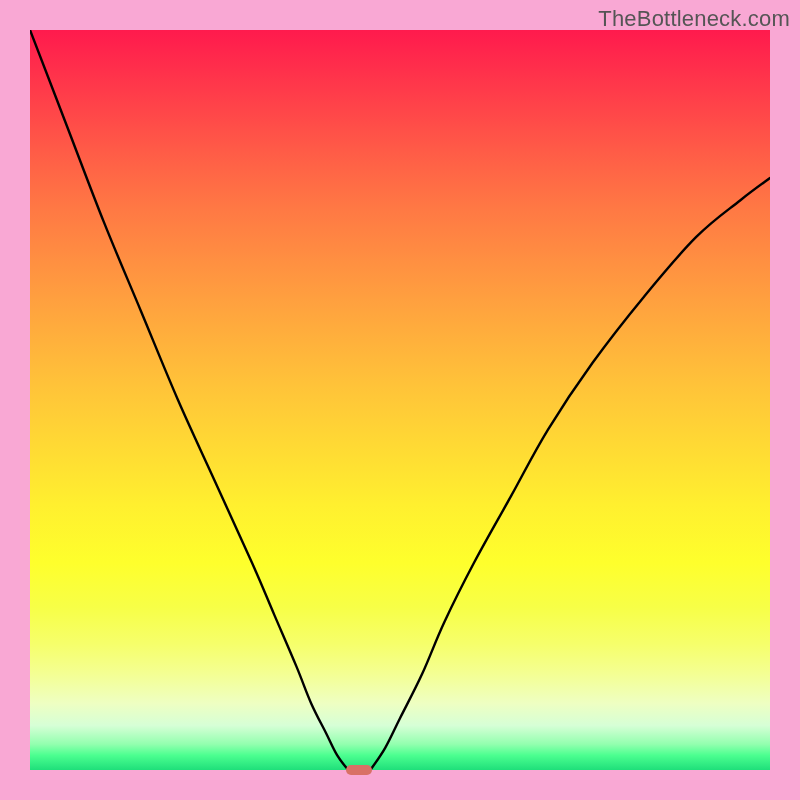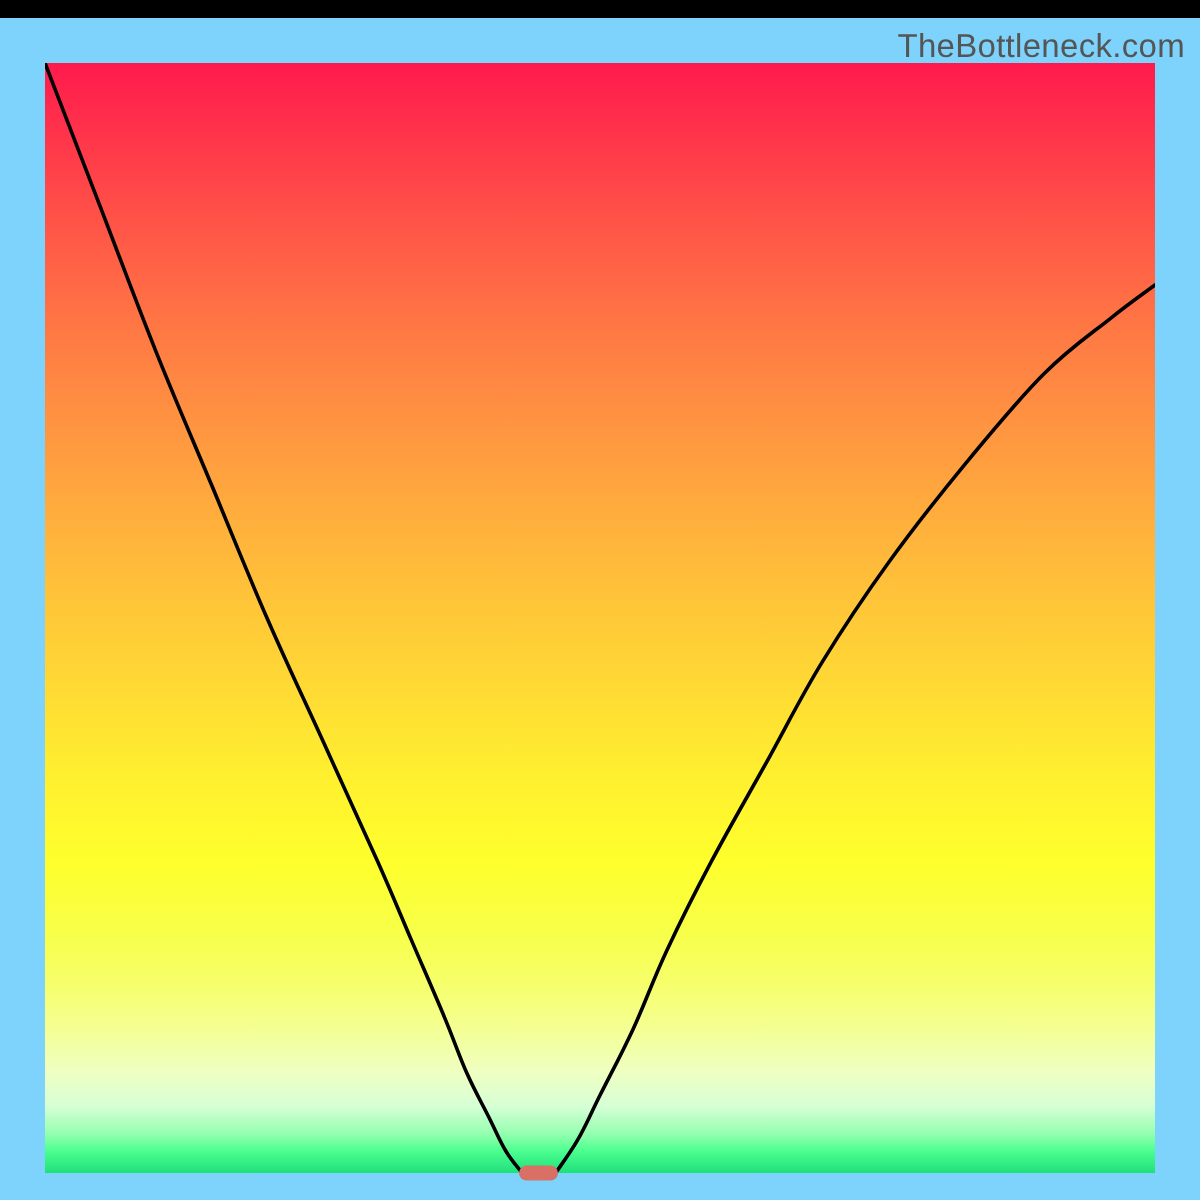--- a/index.html
+++ b/index.html
@@ -8,22 +8,21 @@
     width: 800px;
     height: 800px;
     background: #000;
     position: relative;
     overflow: hidden;
     font-family: Arial, Helvetica, sans-serif;
   }
   .outer {
     position: absolute;
     inset: 0;
-    background: #7dd3fc;
-    margin-top: 12px;
+    background: #f9a8d4;
   }
   .plot-area {
     position: absolute;
     left: 30px;
     top: 30px;
     width: 740px;
     height: 740px;
     background: linear-gradient(to bottom,
       #ff1a4d 0%,
       #ff3a4a 8%,

